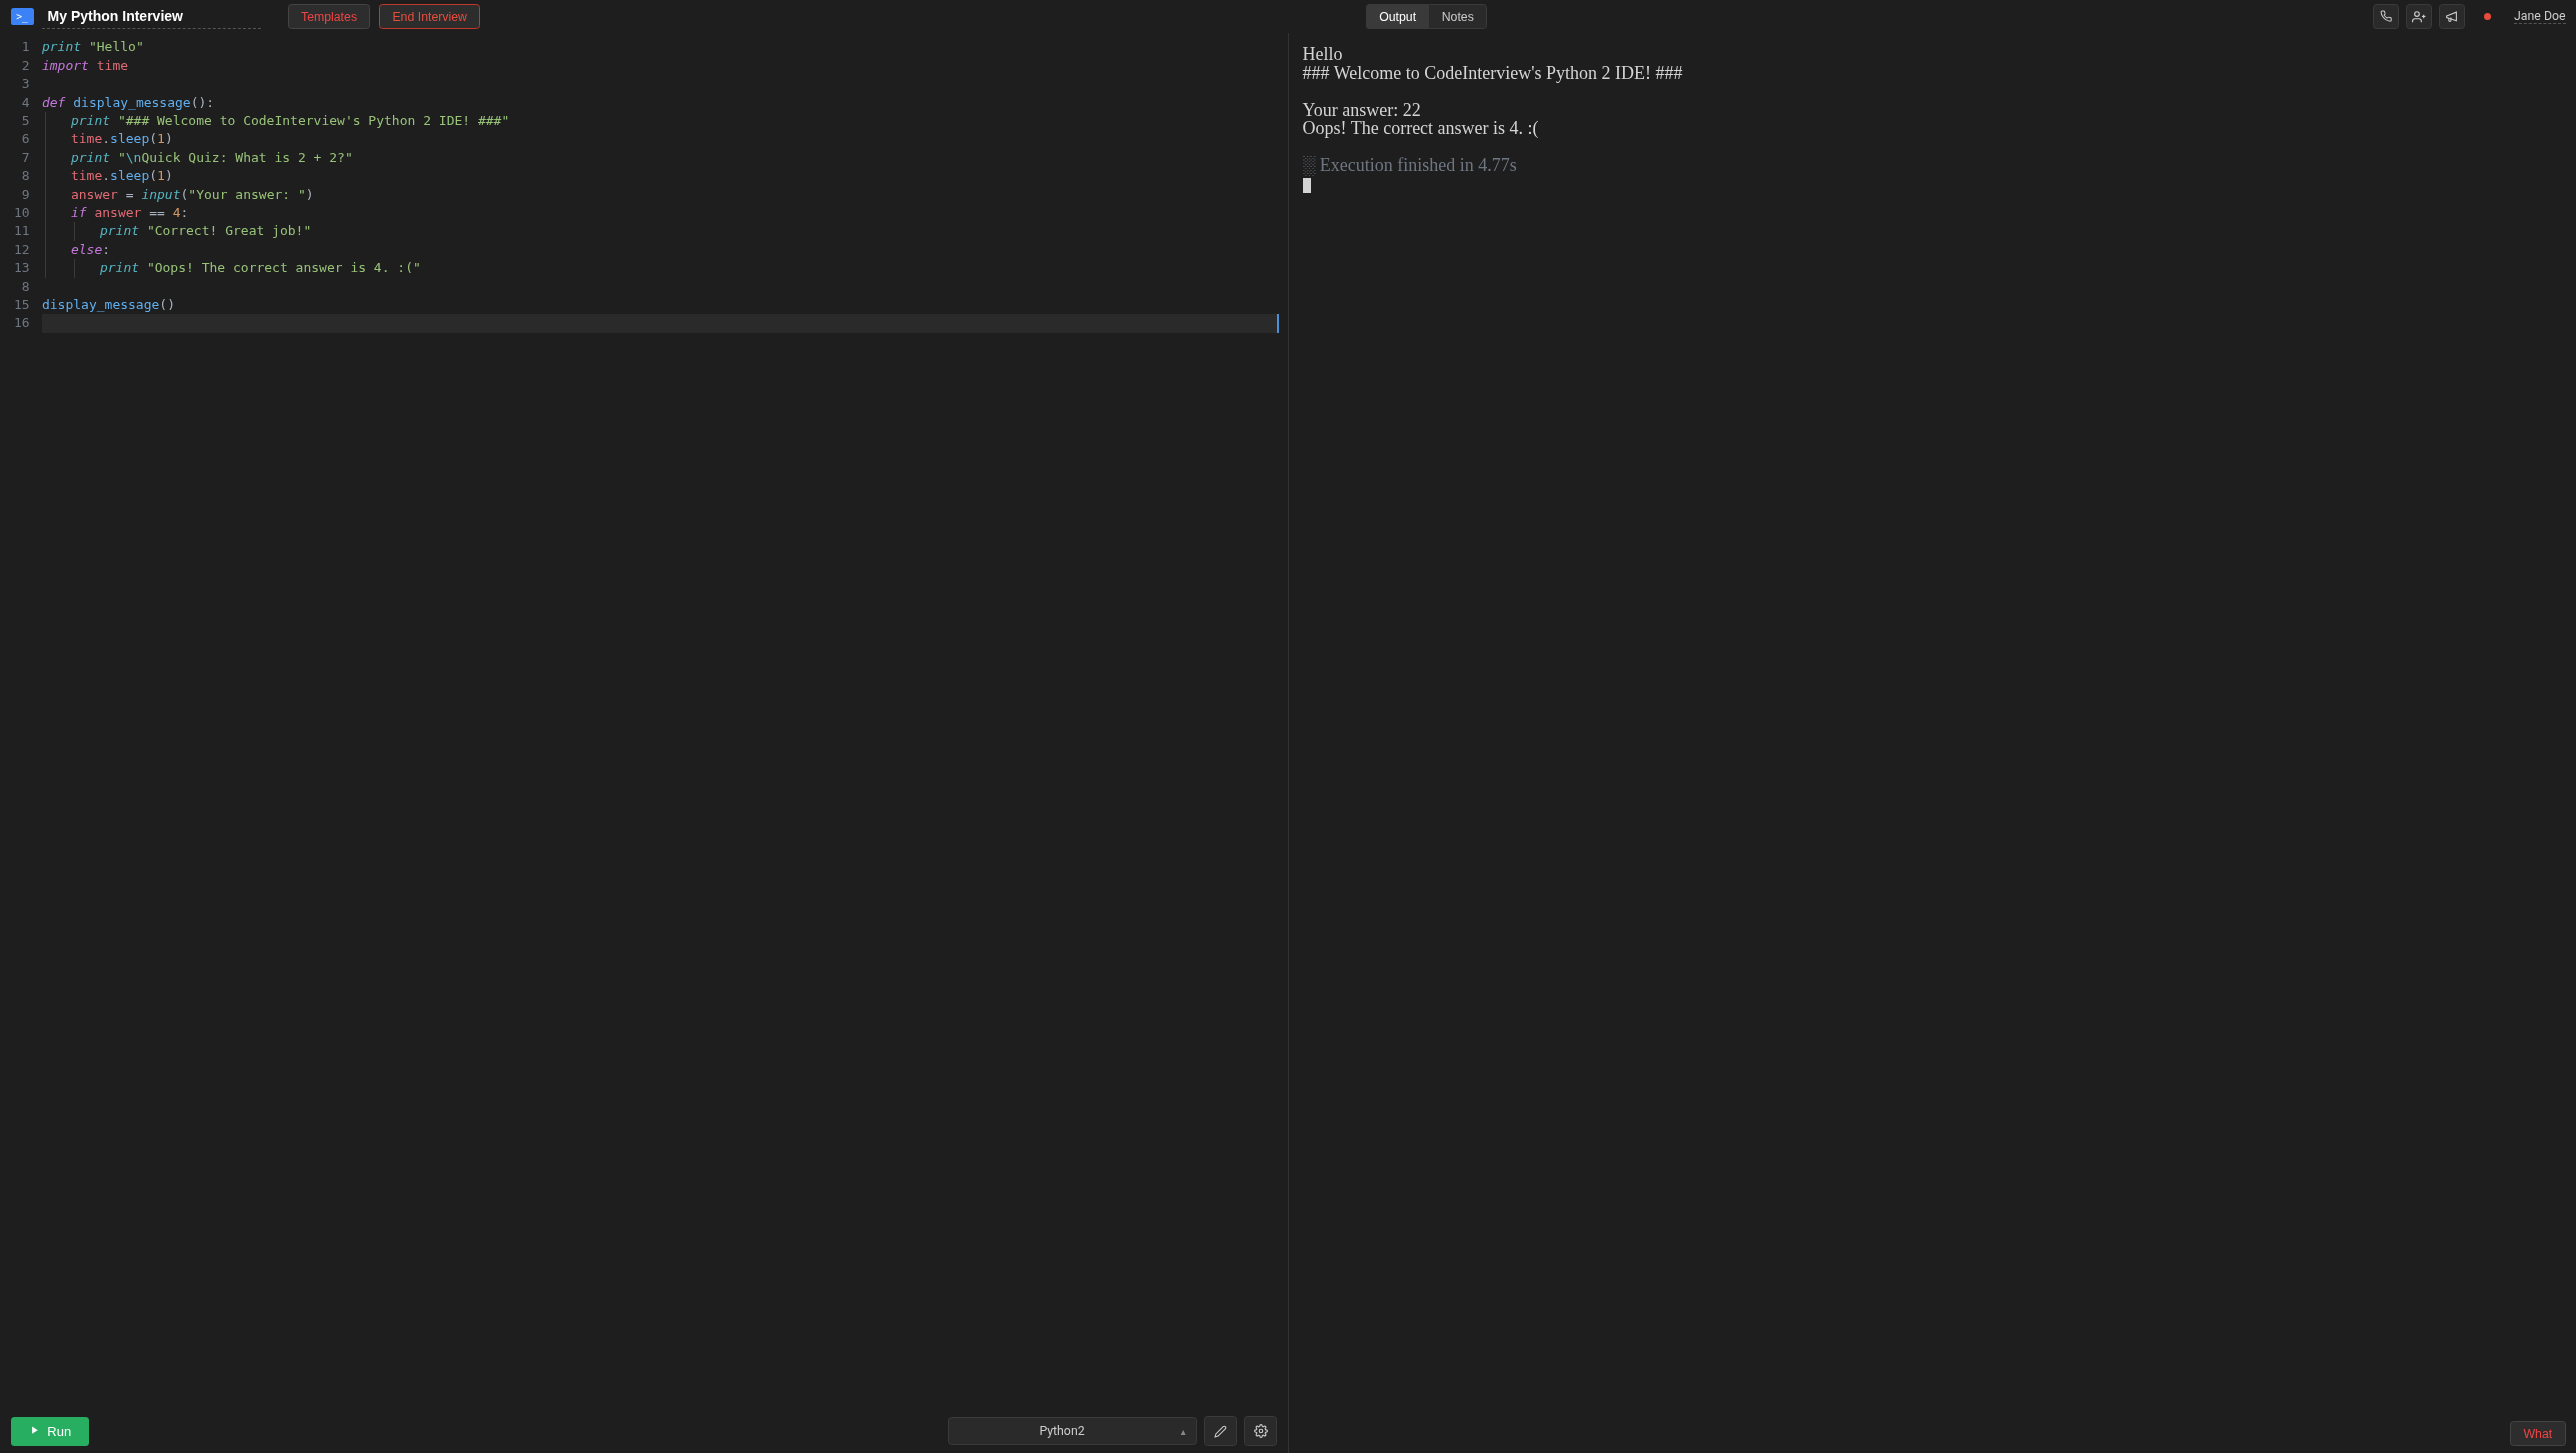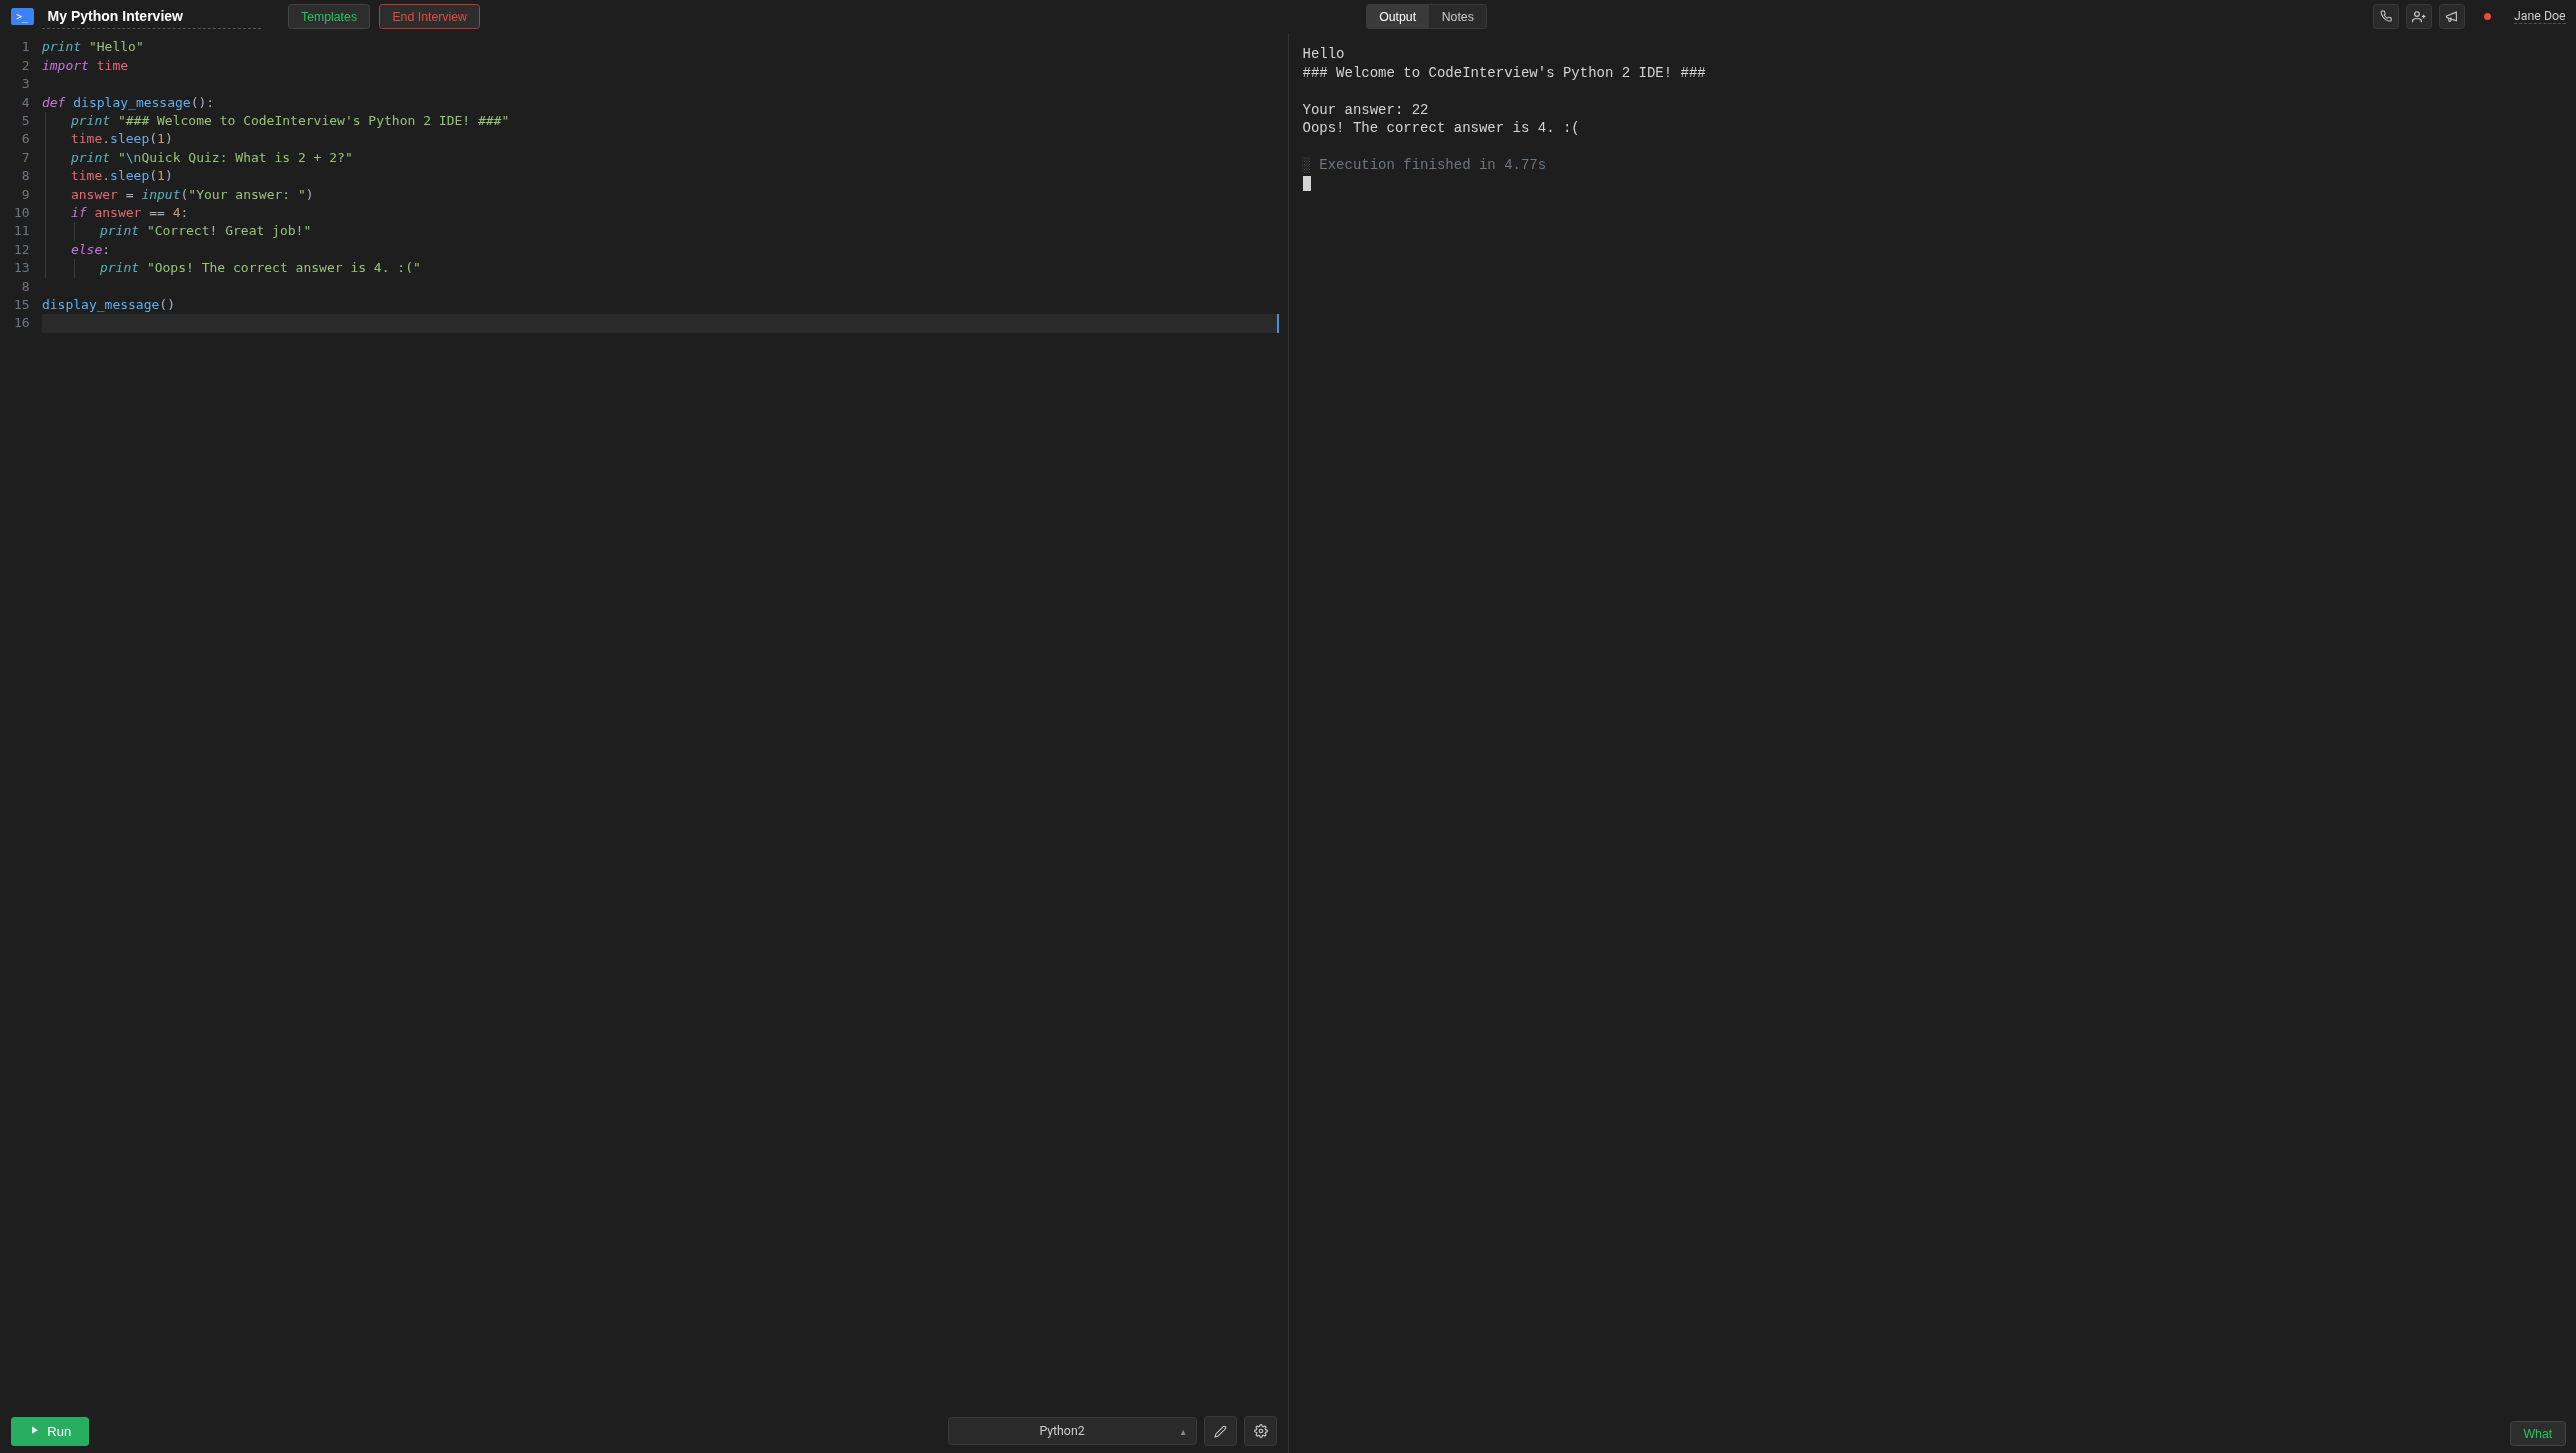--- a/index.html
+++ b/index.html
@@ -43,21 +43,21 @@
     color: #fff;
     font-size: 14px;
     font-weight: 600;
     padding: 3.5px 5.3px;
     width: 219px;
   }
   .spacer-sm { width: 8.8px; }
   .btn {
     background: #2d2d2d;
     border: 0.9px solid #444;
-    color: #22c55e;
+    color: #ef4444;
     padding: 4.4px 12.3px;
     border-radius: 3.5px;
     font-size: 12.3px;
     cursor: pointer;
     display: inline-flex;
     align-items: center;
     gap: 5.3px;
   }
   .btn-danger {
     border-color: #c0392b;
@@ -218,22 +218,22 @@
     content: "▴";
     position: absolute;
     right: 10.5px;
     top: 50%;
     transform: translateY(-50%);
     color: #888;
     font-size: 9.7px;
   }
   .output-area {
     flex: 1;
-    font-family: Liberation Mono, monospace;
-    font-size: 14px;
+    font-family: Liberation Serif, serif;
+    font-size: 18px;
     line-height: 18.4px;
     padding: 12.3px 14px;
     background: #1e1e1e;
     color: #d4d4d4;
     white-space: pre-wrap;
     overflow: auto;
   }
   .output-status {
     color: #6e7681;
   }

